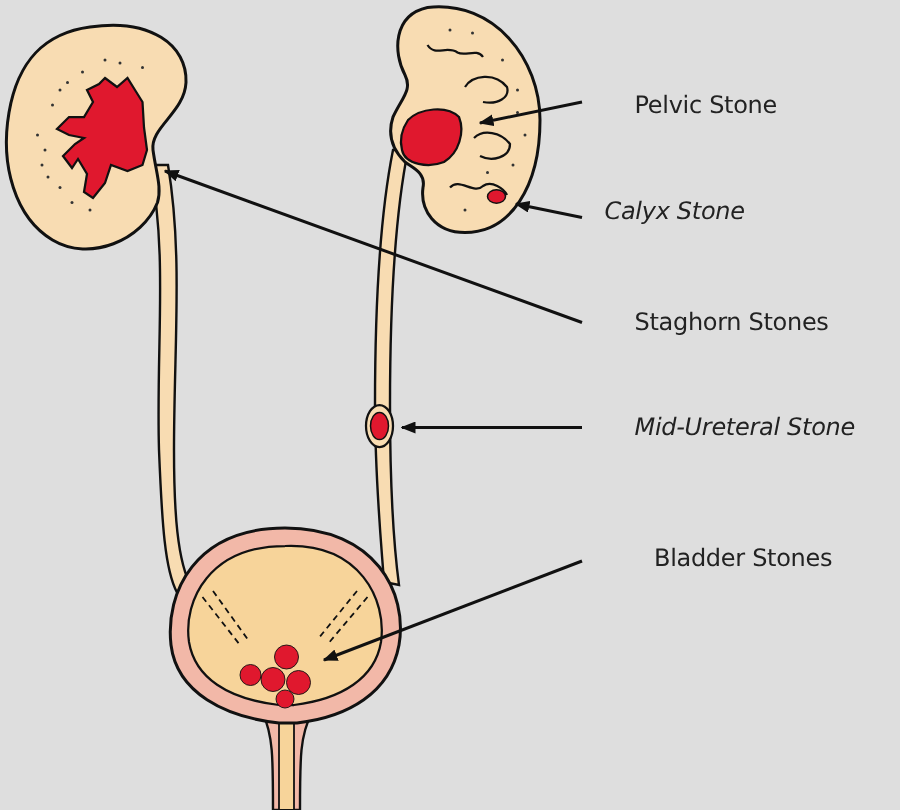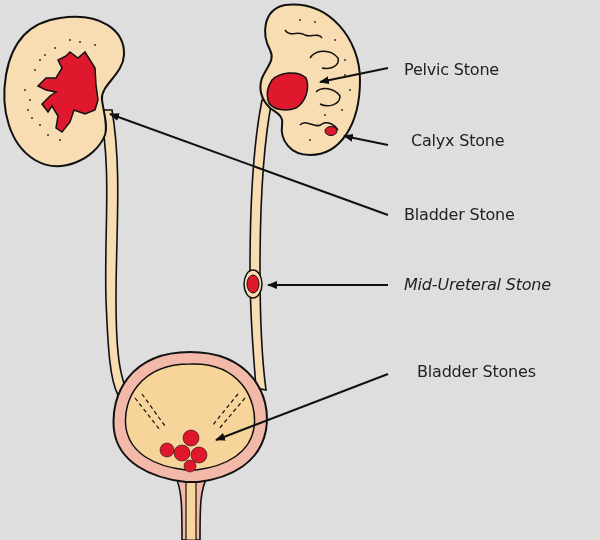--- a/index.html
+++ b/index.html
@@ -1,18 +1,18 @@
 <!DOCTYPE html>
 <html><head>
   <meta charset="utf-8">
   <style>
     html, body { margin: 0; padding: 0; }
     body { width: 600px; height: 540px; background: #dedede; overflow: hidden; position: relative; font-family: "DejaVu Sans", sans-serif; }
     #diagram { position: absolute; left: 0; top: 0; width: 600px; height: 540px; }
-    .label { position: absolute; font-size: 16px; color: #222; white-space: nowrap; letter-spacing: -0.2px; }
+    .label { position: absolute; font-size: 16px; color: #222; white-space: nowrap; letter-spacing: -0.2px; margin-left: 19px; }
   </style>
 </head>
 <body>
 
 <svg id="diagram" viewBox="0 0 600 540" xmlns="http://www.w3.org/2000/svg">
   <defs>
     <marker id="ah" markerWidth="10" markerHeight="8" refX="9" refY="4" orient="auto" markerUnits="userSpaceOnUse">
       <path d="M0,0 L10,4 L0,8 Z" fill="#111"></path>
     </marker>
   </defs>
@@ -85,16 +85,16 @@
   </g>
 
   <line x1="388" y1="68" x2="320" y2="82" stroke="#111" stroke-width="2" marker-end="url(#ah)"></line>
   <line x1="388" y1="145" x2="344" y2="136" stroke="#111" stroke-width="2" marker-end="url(#ah)"></line>
   <line x1="388" y1="215" x2="110" y2="114" stroke="#111" stroke-width="2" marker-end="url(#ah)"></line>
   <line x1="388" y1="285" x2="268" y2="285" stroke="#111" stroke-width="2" marker-end="url(#ah)"></line>
   <line x1="388" y1="374" x2="216" y2="440" stroke="#111" stroke-width="2" marker-end="url(#ah)"></line>
 </svg>
 
 <div class="label" style="left:404px; top:60px;">Pelvic Stone</div>
-<div class="label" style="left:411px; top:131px;">Calyx Stone</div>
-<div class="label" style="left:404px; top:205px;">Bladder Stone</div>
+<div class="label" style="left:384px; top:131px;font-style:italic;">Calyx Stone</div>
+<div class="label" style="left:404px; top:205px;">Staghorn Stones</div>
 <div class="label" style="left:404px; top:275px;font-style:italic;">Mid-Ureteral Stone</div>
 <div class="label" style="left:417px; top:362px;">Bladder Stones</div>
 
 </body></html>

